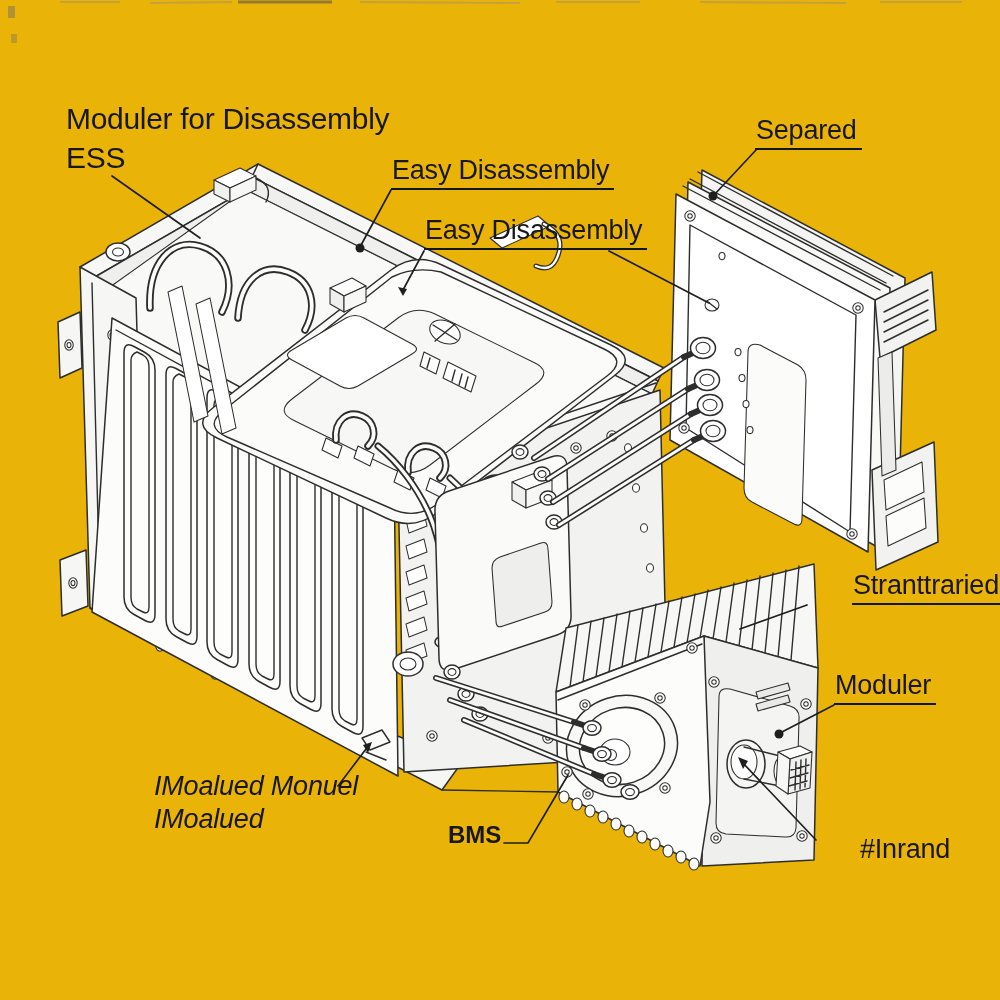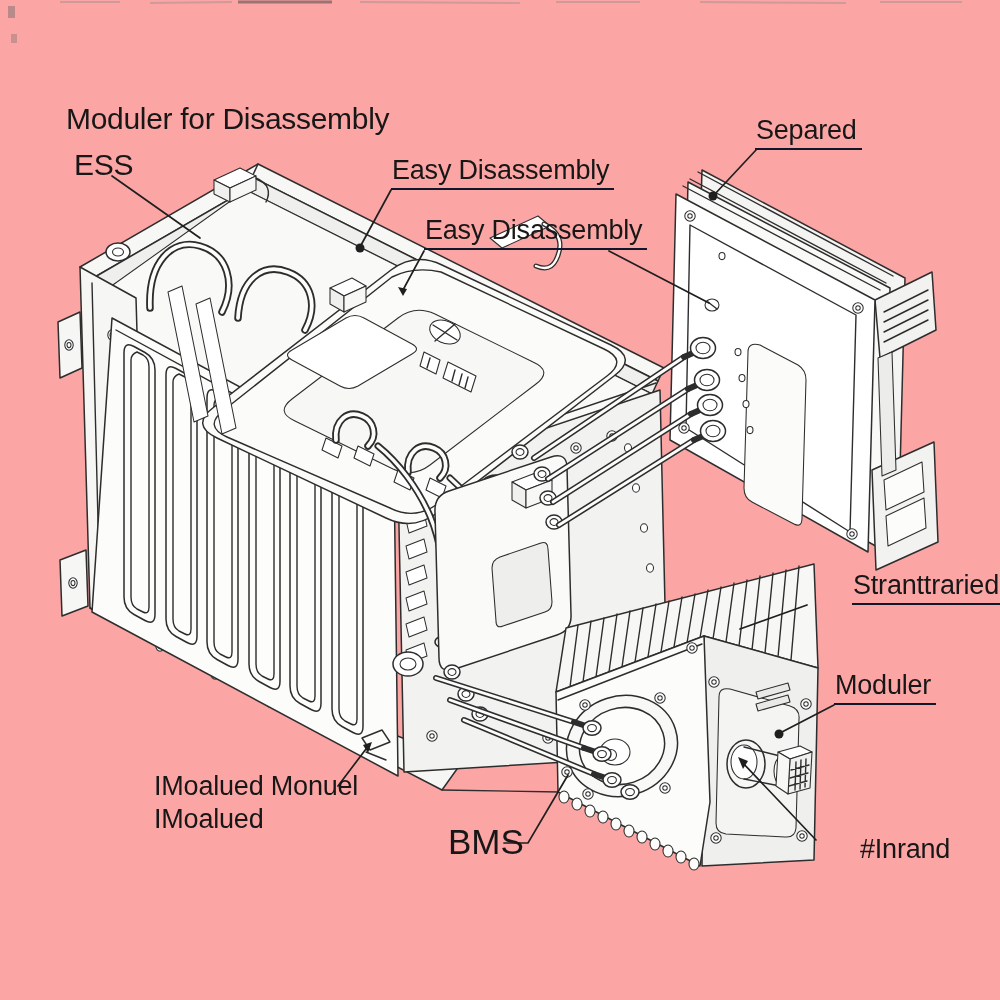--- a/index.html
+++ b/index.html
@@ -1,33 +1,33 @@
 <!DOCTYPE html>
 <html><head>
 <meta charset="utf-8">
 <style>
   html,body{margin:0;padding:0;}
   body{width:1000px;height:1000px;background:#fcfcfa;overflow:hidden;}
-  .stage{position:relative;width:1000px;height:1000px;background:#fca5a5;}
+  .stage{position:relative;width:1000px;height:1000px;background:#eab308;}
   svg{position:absolute;left:0;top:0;}
   .shape{stroke:#2d2d2d;stroke-width:1.5;stroke-linejoin:round;}
   .thin{stroke-width:1.05;}
   .ln{stroke:#2d2d2d;stroke-width:1.4;fill:none;stroke-linejoin:round;stroke-linecap:round;}
   .tube-o{stroke:#2d2d2d;stroke-width:7.5;fill:none;stroke-linecap:round;}
   .tube-i{stroke:#fdfdfb;stroke-width:3.8;fill:none;stroke-linecap:round;}
   .pipe-o{stroke:#2d2d2d;stroke-width:7;fill:none;stroke-linecap:round;}
   .pipe-i{stroke:#fbfbf9;stroke-width:3.4;fill:none;stroke-linecap:round;}
   .cab-o{stroke:#2d2d2d;stroke-width:6;fill:none;stroke-linecap:round;}
   .cab-i{stroke:#fdfdfb;stroke-width:2.8;fill:none;stroke-linecap:round;}
   .leader{stroke:#1f1f1f;stroke-width:1.7;fill:none;stroke-linecap:round;}
   .ldot{fill:#1f1f1f;stroke:none;}
   .label{position:absolute;font-family:"Liberation Sans",sans-serif;color:#171717;white-space:nowrap;line-height:1.12;}
   .t30{font-size:30px;letter-spacing:-0.3px;}
   .t27{font-size:27px;letter-spacing:-0.2px;}
-  .t29{font-size:35px;}
+  .t29{font-size:24px;font-weight:bold;}
   .ul{border-bottom:2px solid #0f172a;padding:0 5px 3px 1px;}
 </style>
 </head>
 <body>
 
 <div class="stage">
 
 <svg width="1000" height="1000" viewBox="0 0 1000 1000">
   <defs>
     <g id="slot">
@@ -343,26 +343,26 @@
     <circle class="ldot" cx="779" cy="734" r="4.5"></circle>
     <path class="leader" d="M504,843 L528,843 L568,775"></path>
     <path class="leader" d="M816,840 L741,761"></path>
     <polygon class="ldot" points="738,757 748,761 743,769"></polygon>
     <path class="leader" d="M338,786 L369,745"></path>
     <polygon class="ldot" points="372,742 363,745 368,753"></polygon>
   </g>
 </svg>
 
 <div class="label t30" style="left:66px;top:102px;">Moduler for Disassembly</div>
-<div class="label t30" style="left:66px;top:148px;margin-left:8px;">ESS</div>
+<div class="label t30" style="left:66px;top:141px;">ESS</div>
 <div class="label t27 ul" style="left:391px;top:155px;">Easy Disassembly</div>
 <div class="label t27 ul" style="left:424px;top:215px;">Easy Disassembly</div>
 <div class="label t27 ul" style="left:755px;top:115px;">Separed</div>
 <div class="label t27 ul" style="left:844px;top:570px;margin-left:8px;">Stranttraried</div>
 <div class="label t27 ul" style="left:834px;top:670px;">Moduler</div>
 <div class="label t29" style="left:448px;top:822px;">BMS</div>
 <div class="label t27" style="left:860px;top:834px;">#Inrand</div>
-<div class="label t27" style="left:154px;top:770px;line-height:1.22;">
+<div class="label t27" style="left:154px;top:770px;line-height:1.22;font-style:italic;">
   <span>IMoalued Monuel</span><br>
   <span>IMoalued</span>
 </div>
 
 </div>
 
 </body></html>

